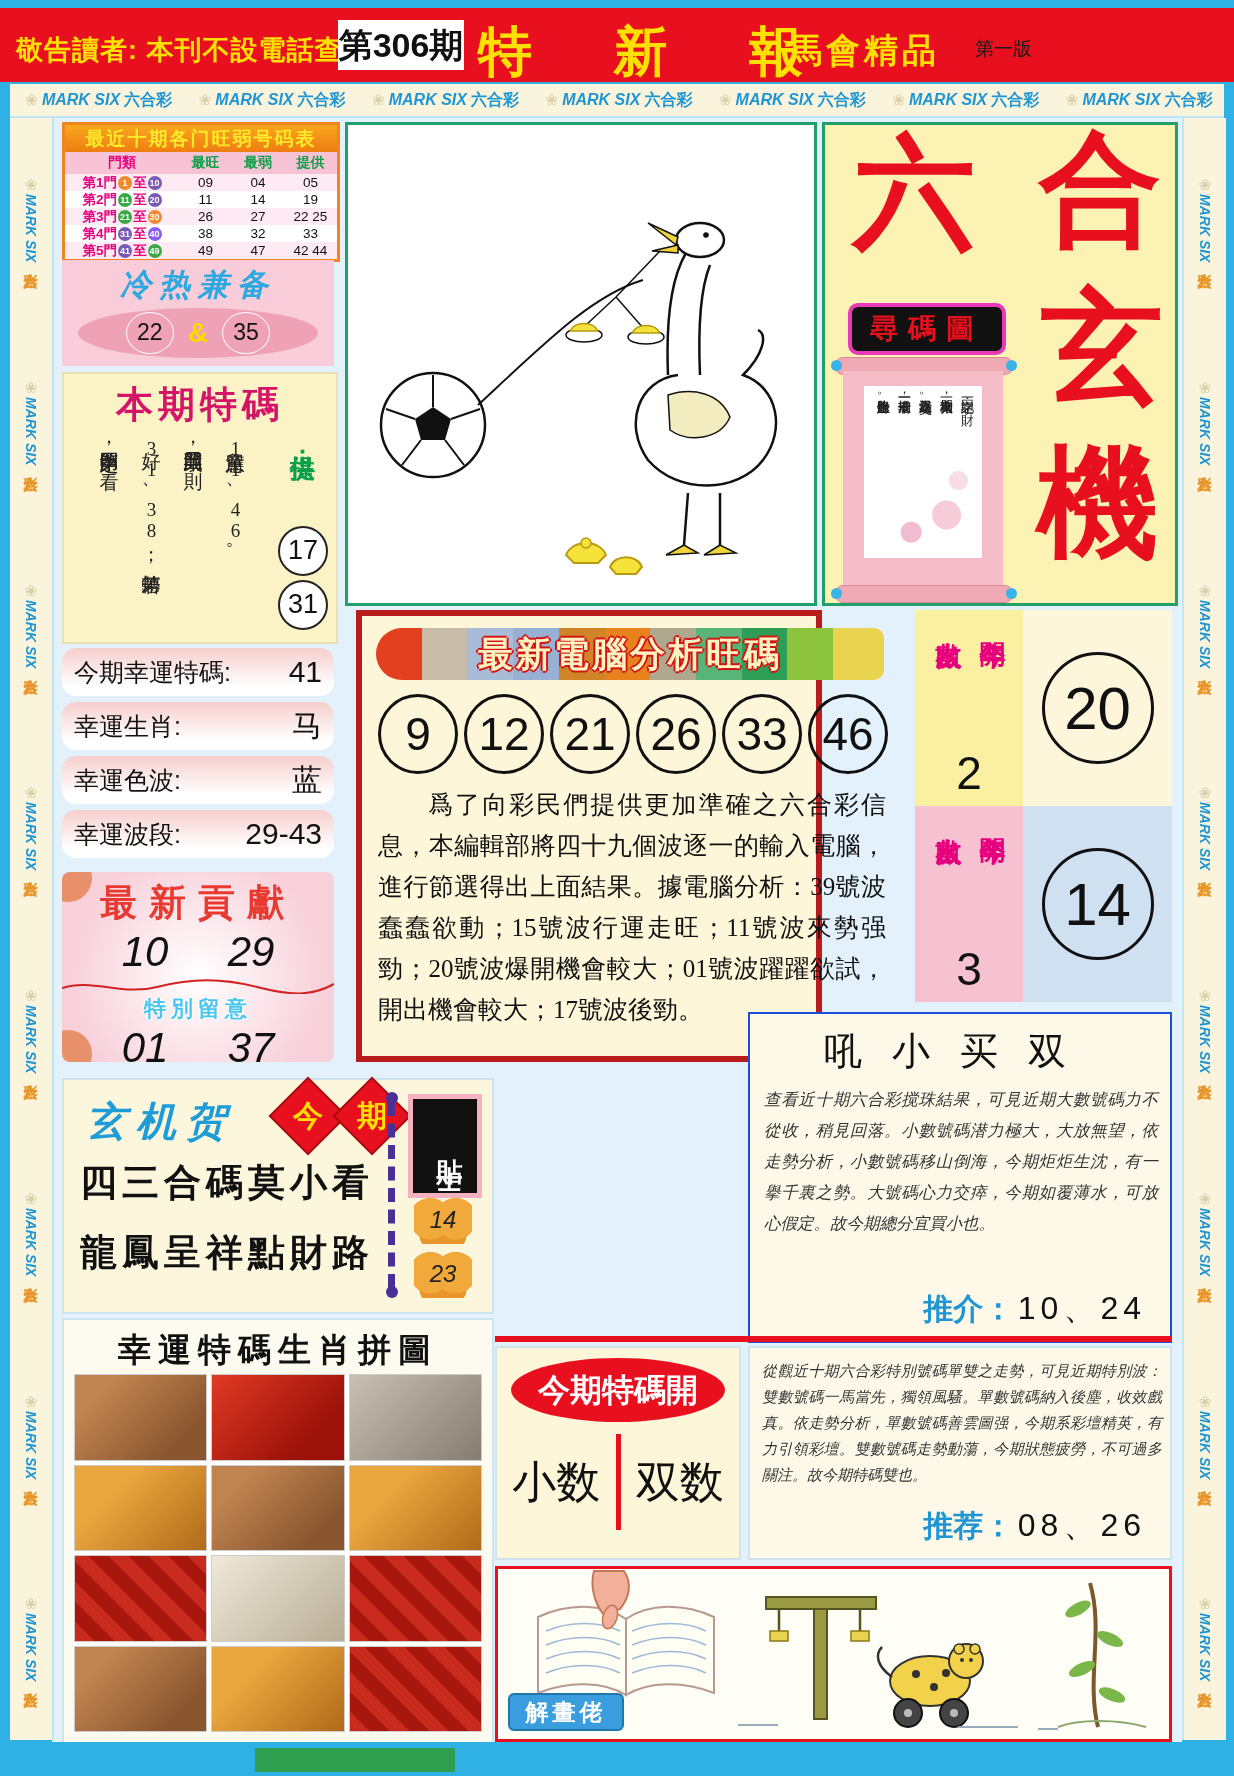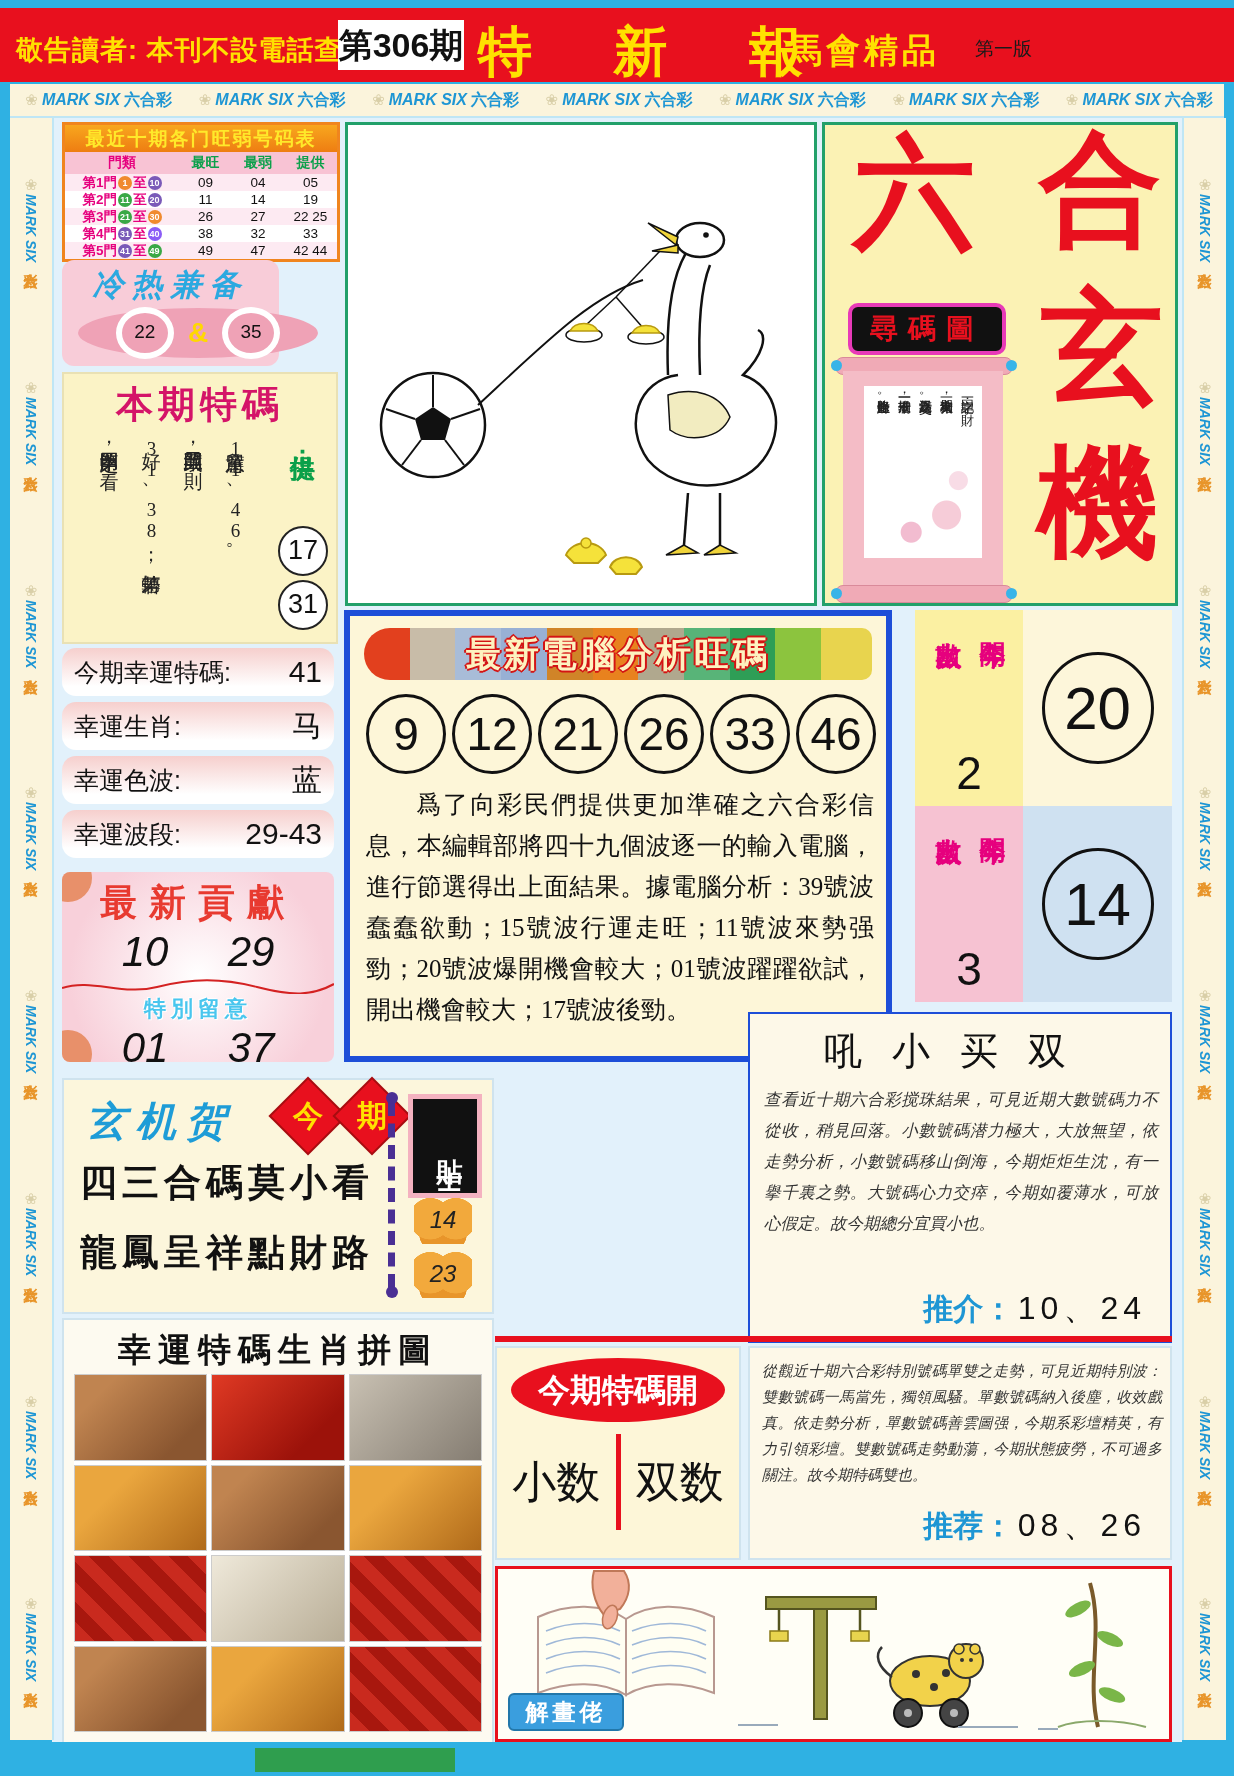--- a/index.html
+++ b/index.html
@@ -29,24 +29,24 @@
   .tbl-title{height:27px;background:linear-gradient(#f8a71e,#ee7d12);color:#ffe92a;font-weight:bold;font-size:19px;text-align:center;line-height:27px;letter-spacing:2px;}
   .tbl-head{display:flex;height:22px;background:#f8c3d4;font-weight:bold;font-size:14px;align-items:center;text-align:center;}
   .tbl-head .c0{width:42%;color:#e6007e;}
   .tbl-head .c{width:19.3%;color:#0ba04a;}
   .trow{display:flex;height:17px;font-size:13.5px;align-items:center;text-align:center;}
   .trow:nth-child(odd){background:#fdeaf2;}
   .trow .c0{width:42%;color:#e6007e;font-weight:bold;display:flex;align-items:center;justify-content:center;gap:1px;}
   .trow .c{width:19.3%;color:#111;}
   .numcirc{display:inline-block;width:14px;height:14px;border-radius:50%;color:#fff;font-size:9px;line-height:14px;text-align:center;font-weight:bold;}
   
-  .coldhot{position:absolute;left:62px;top:260px;width:217px;height:106px;background:#f8ccd8;border-radius:12px;}
+  .coldhot{position:absolute;left:62px;top:260px;width:272px;height:106px;background:#f8ccd8;border-radius:0;}
   .ch-title{text-align:center;padding-top:4px;color:#2ba9e0;font-weight:bold;font-style:italic;font-size:31px;letter-spacing:8px;}
   .ch-oval{position:absolute;left:16px;top:48px;width:240px;height:50px;background:#efa2b6;border-radius:50%;display:flex;align-items:center;justify-content:center;gap:14px;}
-  .ch-circ{width:46px;height:40px;border:6px solid #ffffff;border-radius:50%;font-size:19px;line-height:38px;text-align:center;color:#111;}
+  .ch-circ{width:46px;height:40px;border:1px solid #ffffff;border-radius:50%;font-size:23px;line-height:38px;text-align:center;color:#111;}
   .ch-amp{color:#ffd800;font-weight:bold;font-size:28px;}
   
   .specbox{position:absolute;left:62px;top:372px;width:272px;height:268px;background:#fbf3c6;border:2px solid #e9e1b4;}
   .spec-title{text-align:center;padding-top:6px;color:#d41468;font-weight:bold;font-size:37px;letter-spacing:5px;font-family:"Liberation Serif",serif;}
   .spec-provide{position:absolute;right:16px;top:62px;writing-mode:vertical-rl;text-orientation:upright;color:#0ba04a;font-weight:bold;font-size:25px;}
   .spec-circ{position:absolute;right:8px;width:46px;height:46px;border:2px solid #222;border-radius:50%;background:#fff;font-size:27px;line-height:44px;text-align:center;color:#111;}
   .spec-cols{position:absolute;left:14px;top:64px;height:196px;width:178px;writing-mode:vertical-rl;text-orientation:upright;font-size:19px;line-height:42px;color:#222;font-family:"Liberation Serif",serif;}
   
   .lrow{position:absolute;left:62px;width:272px;height:48px;background:linear-gradient(180deg,#f6cfcd,#ffffff 80%);border-radius:14px;display:flex;align-items:center;justify-content:space-between;padding:9px 12px;box-sizing:border-box;}
   .lrow .lab{font-size:25px;color:#111;}
@@ -97,21 +97,21 @@
   .paper{position:absolute;left:21px;top:15px;width:118px;height:172px;background:#fff;background-image:radial-gradient(circle at 70% 75%,#f6ccd8 0 14px,transparent 15px),radial-gradient(circle at 40% 85%,#f2bcd0 0 10px,transparent 11px),radial-gradient(circle at 80% 55%,#f8dce6 0 9px,transparent 10px);}
   .verse{position:absolute;inset:4px;writing-mode:vertical-rl;text-orientation:upright;font-size:13px;line-height:21px;color:#222;font-family:"Liberation Serif",serif;}
   
   .cntrow{position:absolute;left:915px;width:257px;height:196px;display:flex;}
   .cnt-left{width:108px;position:relative;}
   .cnt-right{flex:1;display:flex;align-items:center;justify-content:center;}
   .cnt-lab{position:absolute;left:8px;top:12px;width:92px;height:118px;writing-mode:vertical-rl;text-orientation:upright;font-weight:bold;font-size:26px;line-height:44px;color:#e6007e;}
   .cnt-num{position:absolute;left:0;bottom:6px;width:108px;text-align:center;font-size:46px;color:#111;}
   .ball-big{width:106px;height:106px;border:3px solid #111;border-radius:50%;font-size:60px;color:#111;display:flex;align-items:center;justify-content:center;background:transparent;}
   
-  .analysis{position:absolute;left:344px;top:610px;width:548px;height:452px;background:#fdf6d8;border:6px solid #1d4ed8;box-sizing:border-box;}
+  .analysis{position:absolute;left:356px;top:610px;width:466px;height:452px;background:#fdf6d8;border:6px solid #b91c1c;box-sizing:border-box;}
   .an-title{position:absolute;left:14px;top:12px;width:508px;height:52px;border-radius:26px 10px 10px 26px;background:linear-gradient(90deg,#e2401e 0 9%,#c8bca8 9% 18%,#a8bcd8 18% 27%,#98b0d4 27% 36%,#d08428 36% 45%,#e8821e 45% 54%,#b0a88e 54% 63%,#58b478 63% 72%,#2e9e56 72% 81%,#8cc43e 81% 90%,#e8d44e 90% 100%);color:#fdf2c0;font-weight:bold;font-size:35px;text-align:center;line-height:52px;letter-spacing:3px;text-shadow:2px 0 0 #d41414,-2px 0 0 #d41414,0 2px 0 #d41414,0 -2px 0 #d41414,1px 1px 0 #d41414,-1px -1px 0 #d41414;}
   .an-balls{position:absolute;left:16px;top:78px;display:flex;gap:6px;}
   .ball{width:74px;height:74px;border:3px solid #111;border-radius:50%;background:transparent;font-size:46px;color:#111;display:flex;align-items:center;justify-content:center;}
   .an-para{position:absolute;left:16px;top:168px;width:508px;font-size:25px;line-height:41px;color:#111;text-indent:2em;font-family:"Liberation Serif",serif;text-align:justify;}
   
   .howl{position:absolute;left:748px;top:1012px;width:424px;height:331px;background:#fdf8e8;border:2px solid #1d4ed8;box-sizing:border-box;}
   .howl-h{text-align:center;padding-top:12px;font-size:38px;letter-spacing:30px;color:#111;font-family:"Liberation Serif",serif;white-space:nowrap;overflow:hidden;}
   .howl-p{position:absolute;left:14px;top:70px;width:394px;font-size:16.5px;line-height:31px;color:#333;font-style:italic;font-family:"Liberation Serif",serif;text-align:justify;}
   .rec{position:absolute;right:24px;bottom:10px;white-space:nowrap;}
   .rec .rl{color:#1e96d4;font-weight:bold;font-size:30px;}

